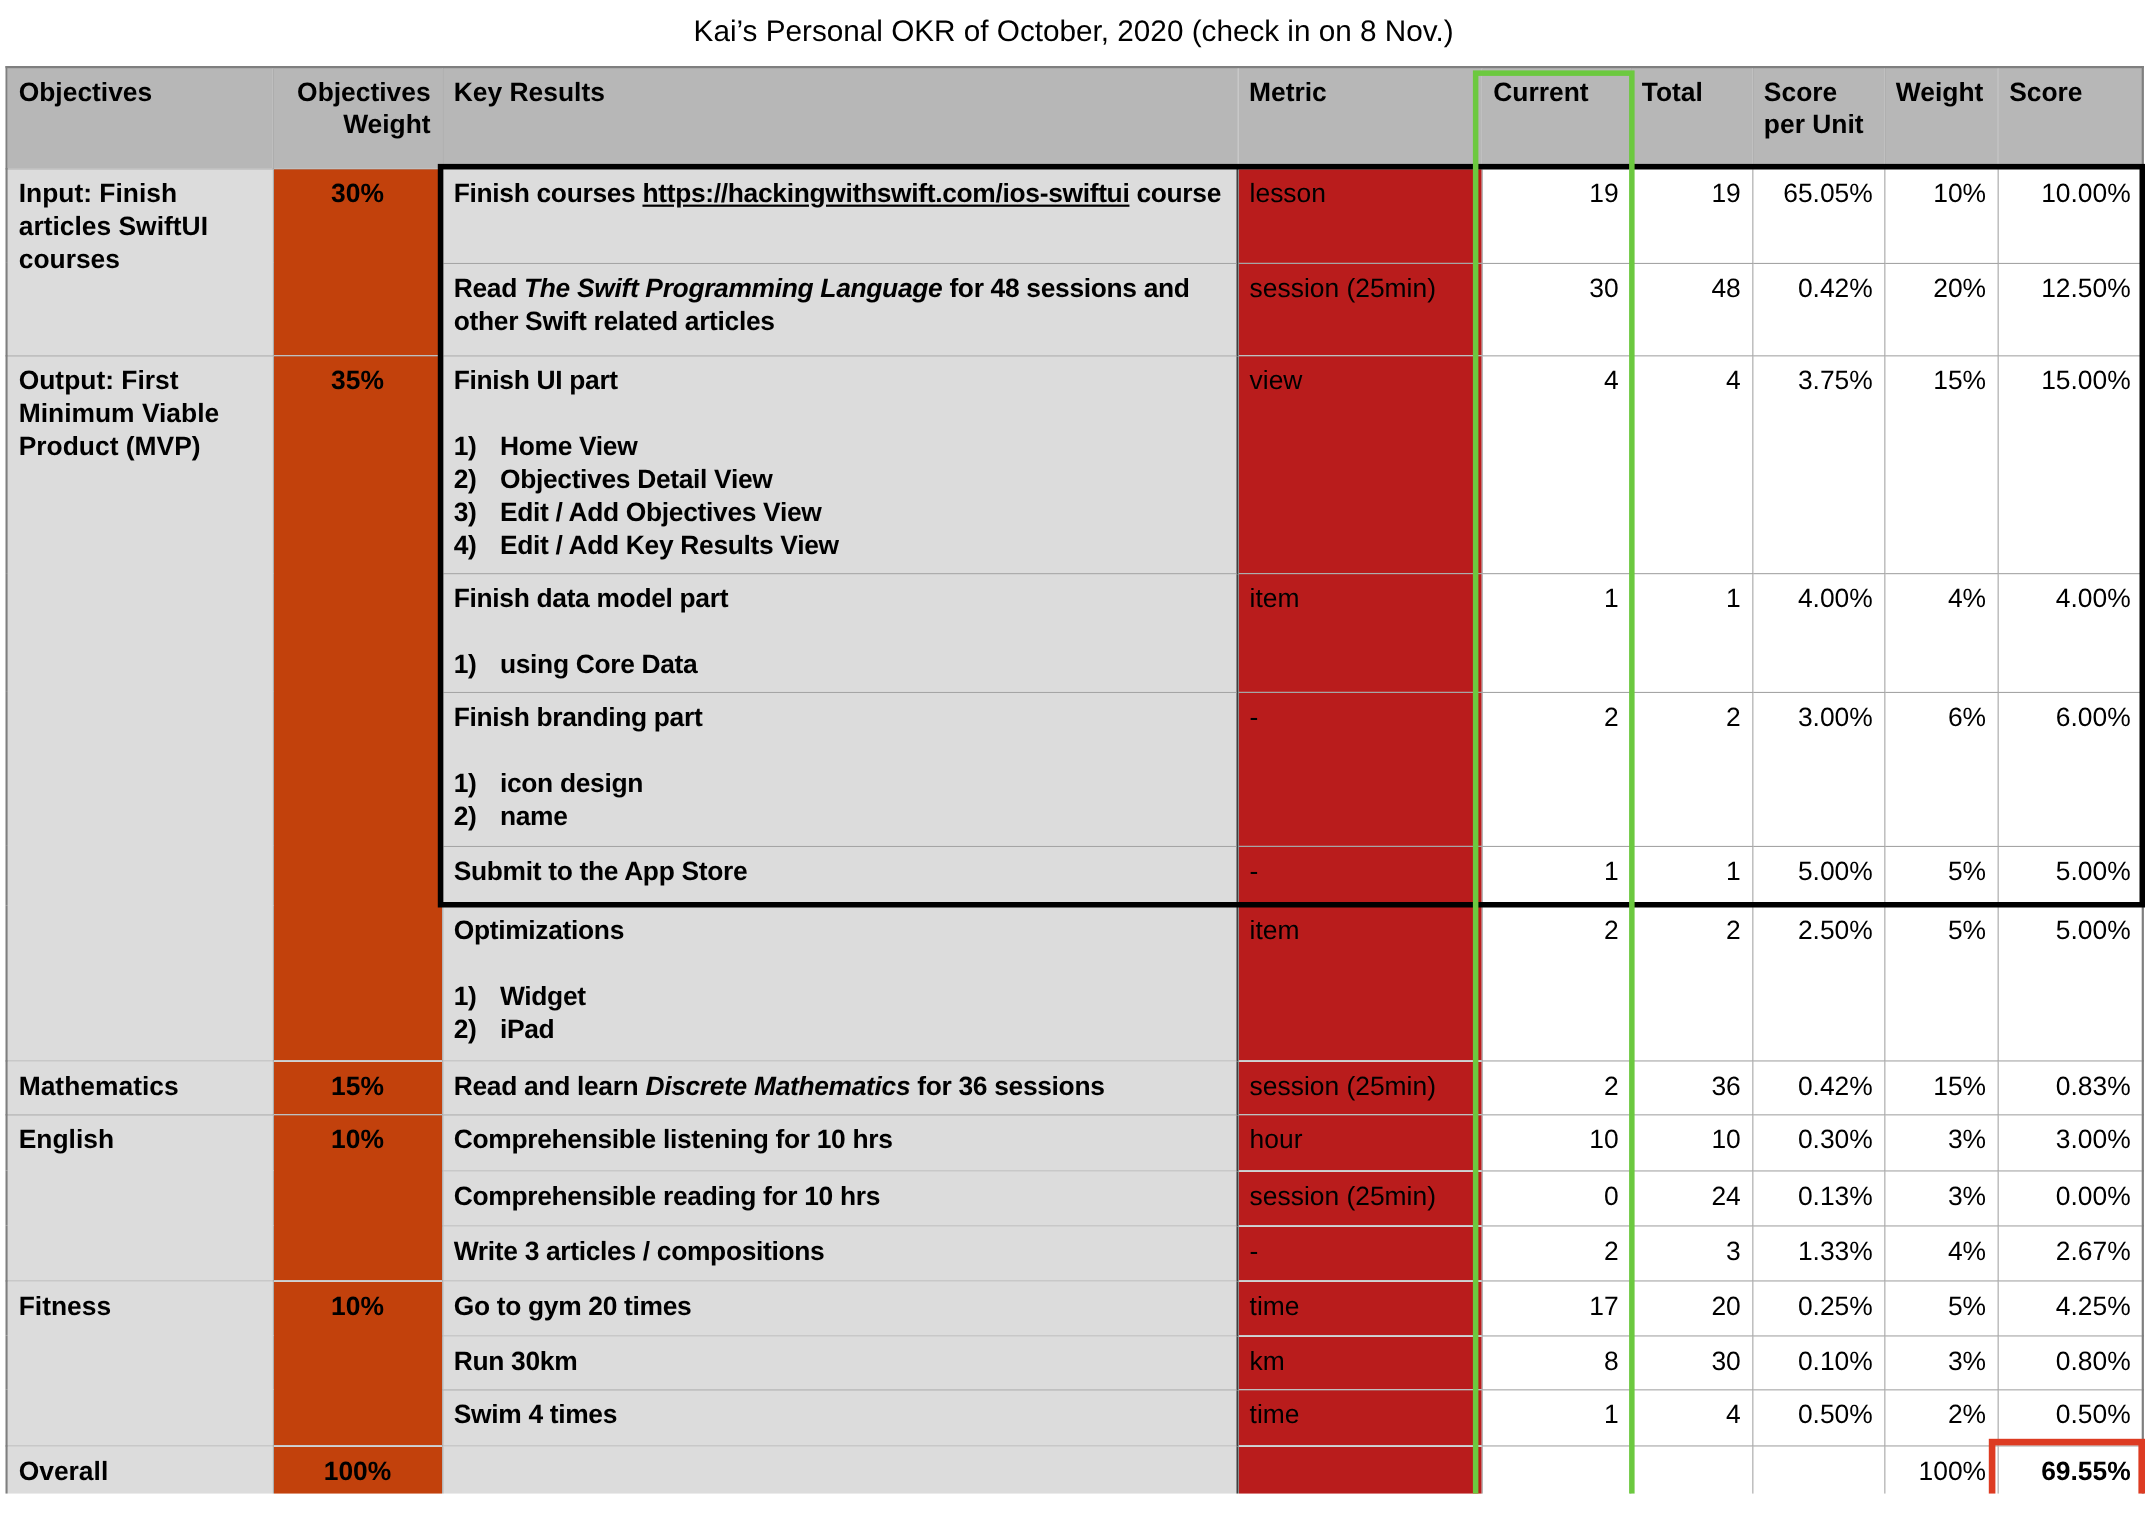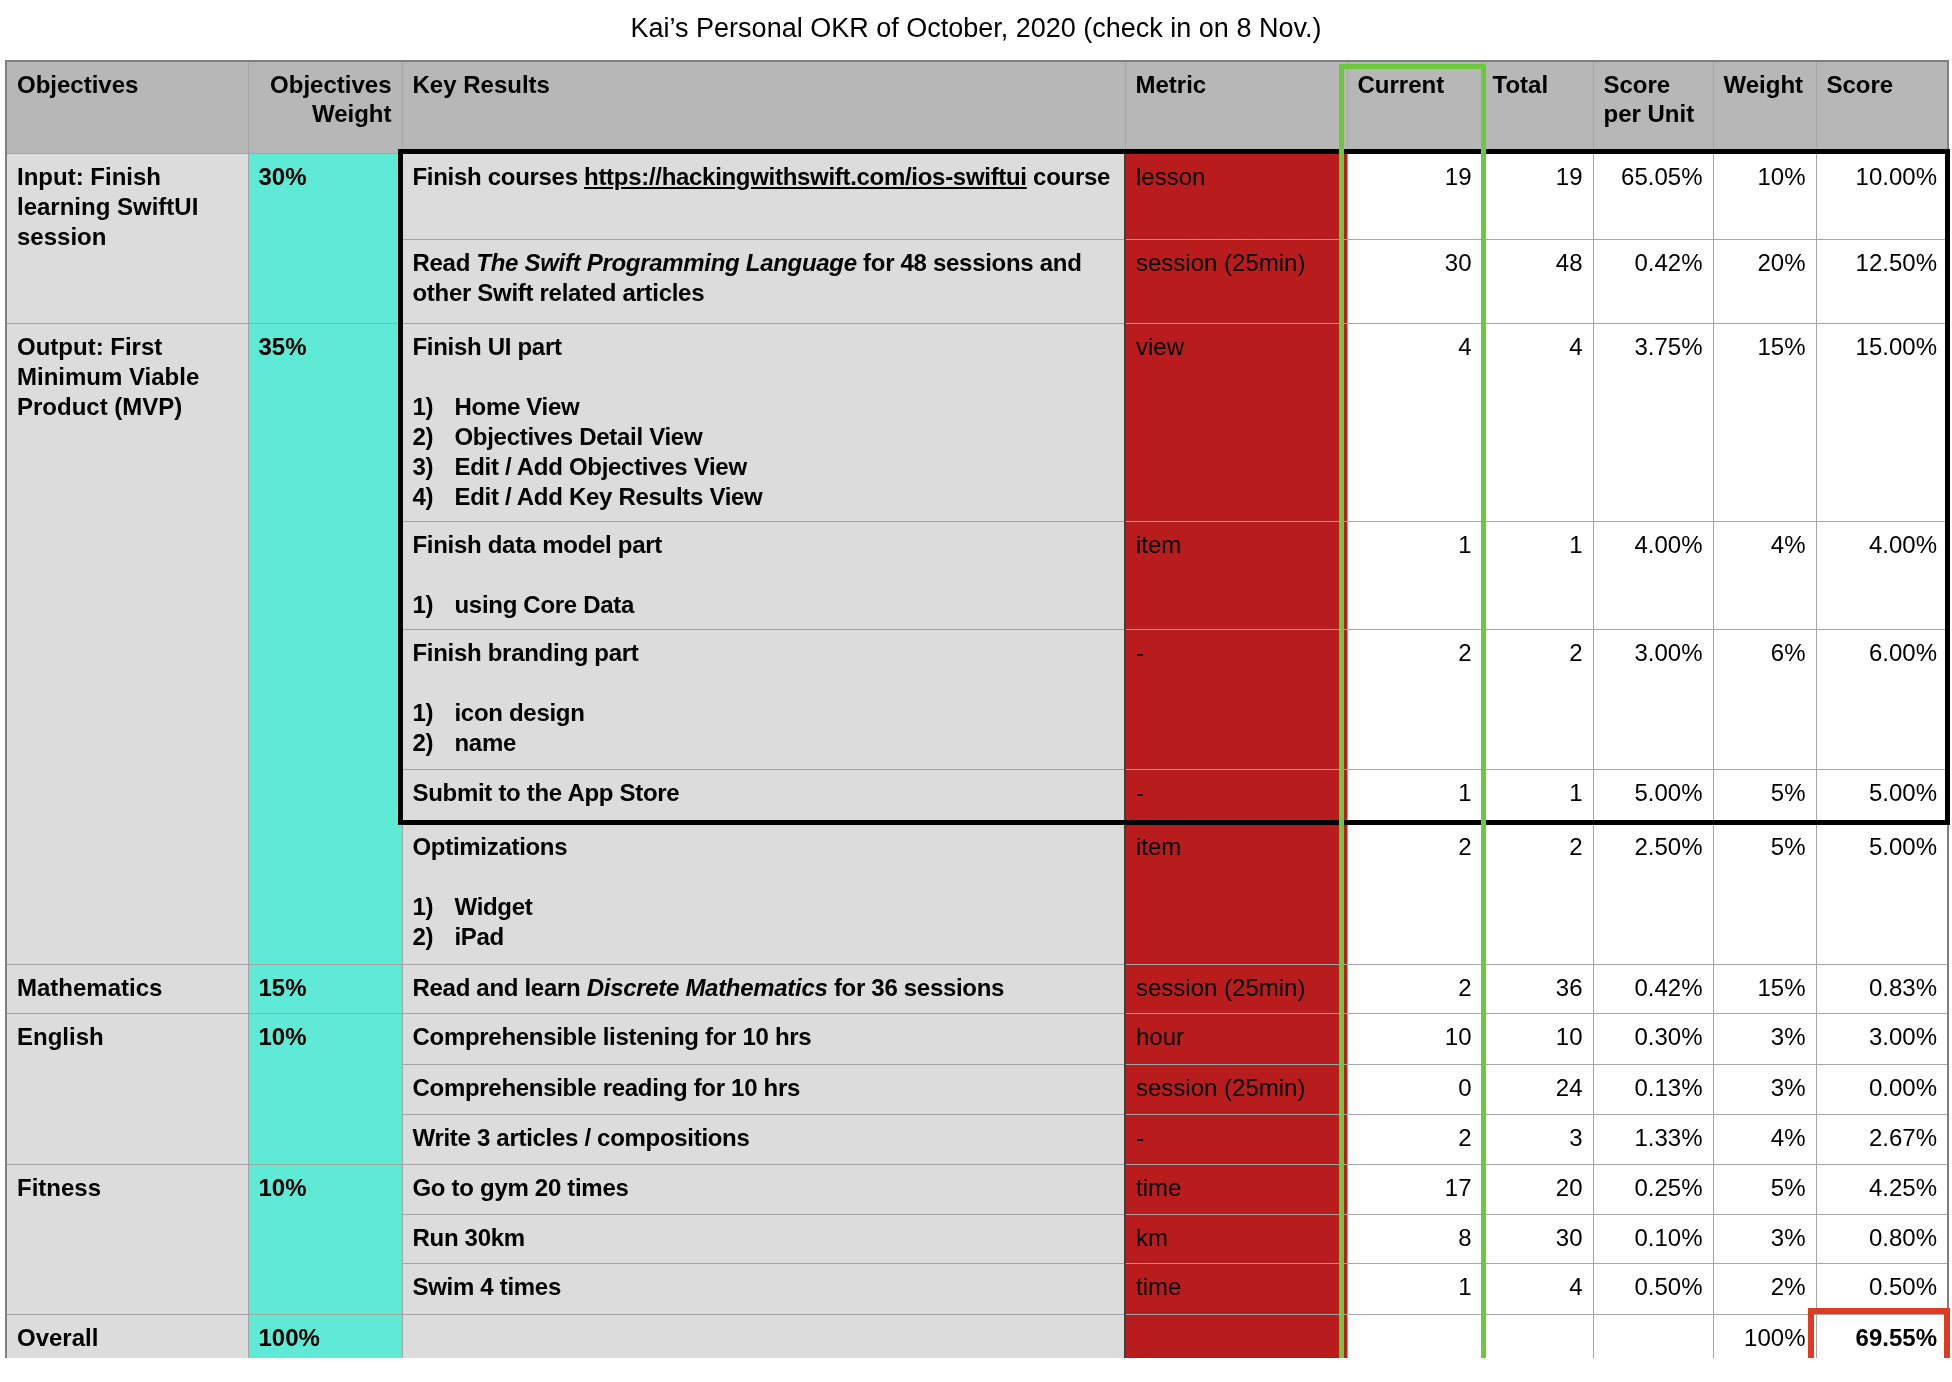--- a/index.html
+++ b/index.html
@@ -20,21 +20,21 @@
     border:1px solid #a5a5a5; box-sizing:border-box;
     vertical-align:top; padding:8px 10px;
     font-size:24px; line-height:30px; overflow:hidden;
   }
   thead th {
     background:#b7b7b7; font-weight:bold; text-align:left;
     line-height:29px;
   }
   thead th.h-right { text-align:right; }
   td.c-obj  { background:#dcdcdc; font-weight:bold; }
-  td.c-ow   { background:#5eead4; font-weight:bold; text-align:left; }
+  td.c-ow   { background:#c2410c; font-weight:bold; text-align:center; }
   td.c-kr   { background:#dcdcdc; font-weight:bold; letter-spacing:-0.3px; }
   td.c-metric { background:#b91c1c; font-weight:normal; border-left:2px solid #3f3f3f; }
   td.c-num  { background:#fff; font-weight:normal; text-align:right; }
   td.c-num.bold { font-weight:bold; }
   .kr-link { text-decoration:underline; color:#000; }
   .kr-em { font-style:italic; }
   .kr-list { margin-top:30px; }
   .kr-li { display:flex; }
   .kr-li .n { flex:none; width:42px; }
   .hl-box { position:absolute; box-sizing:border-box; pointer-events:none; background:transparent; }
@@ -70,21 +70,21 @@
         <th>Current</th>
         <th>Total</th>
         <th>Score per Unit</th>
         <th>Weight</th>
         <th>Score</th>
       </tr>
     </thead>
     <tbody>
 
       <tr style="height:86px">
-        <td class="c-obj" rowspan="2">Input: Finish learning SwiftUI session</td>
+        <td class="c-obj" rowspan="2">Input: Finish articles SwiftUI courses</td>
         <td class="c-ow" rowspan="2">30%</td>
         <td class="c-kr"><span>Finish courses </span><span class="kr-link">https://hackingwithswift.com/ios-swiftui</span><span> course</span></td>
         <td class="c-metric">lesson</td>
         <td class="c-num">19</td>
         <td class="c-num">19</td>
         <td class="c-num">65.05%</td>
         <td class="c-num">10%</td>
         <td class="c-num">10.00%</td>
       </tr>
 

